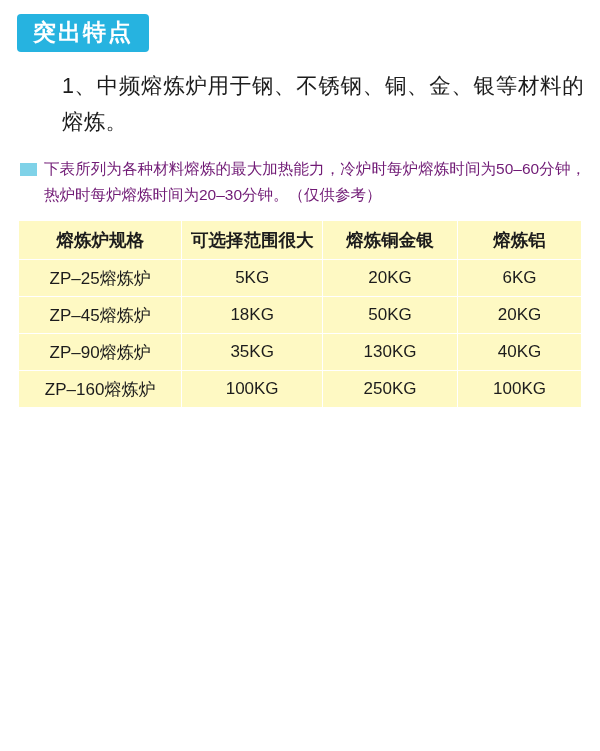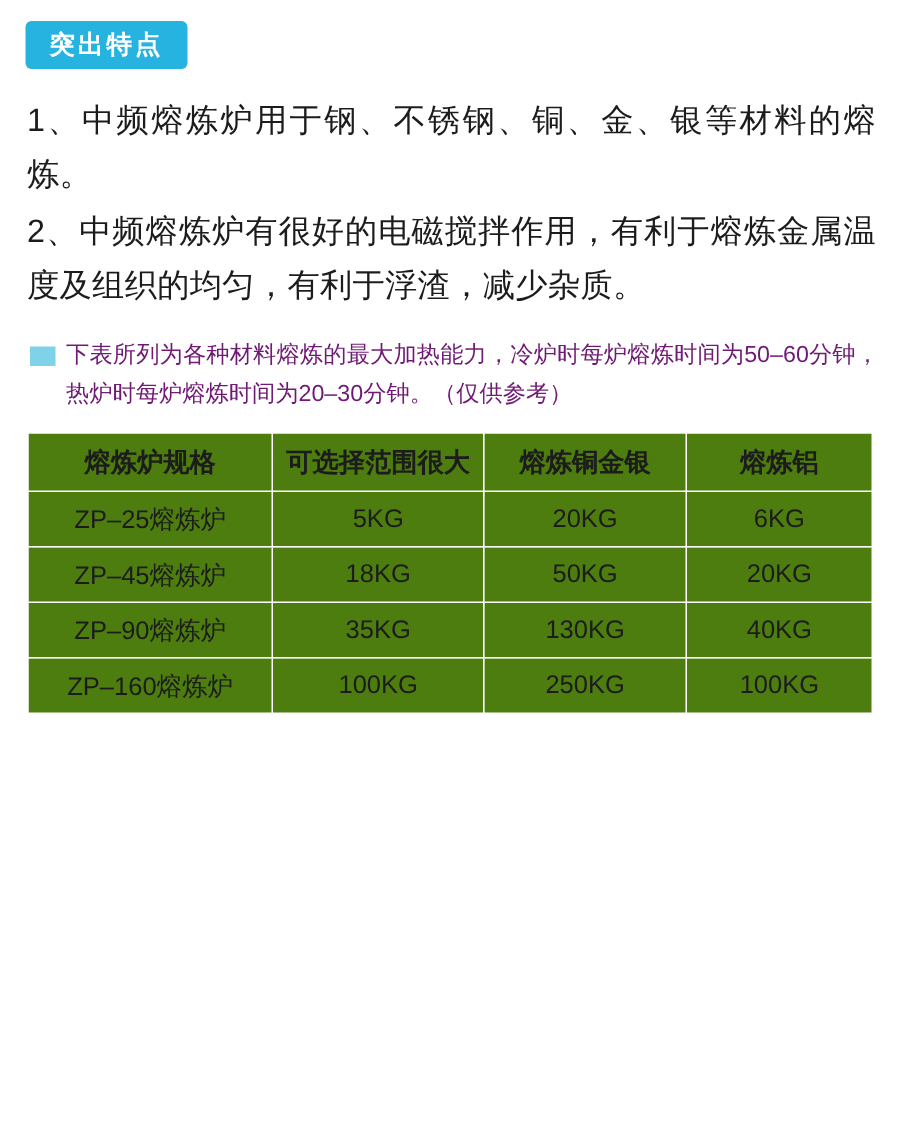--- a/index.html
+++ b/index.html
@@ -23,32 +23,33 @@
   }
   
   .badge-row {
     padding-top: 14px;
     padding-left: 3px;
   }
   .badge {
     display: inline-block;
     background: #26b3e0;
     color: #ffffff;
-    font-size: 17px;
+    font-size: 23px;
     font-weight: bold;
     letter-spacing: 2px;
     padding: 7px 16px 8px 16px;
     border-radius: 4px;
     line-height: 1;
   }
   
   .paras {
     margin-top: 16px;
     padding-left: 4px;
     padding-right: 2px;
+    margin-left: 44px;
   }
   .para {
     font-size: 21.5px;
     line-height: 36px;
     letter-spacing: 0.2px;
     color: #1c1c1c;
     margin: 0 0 2px 0;
     text-align: justify;
   }
   
@@ -78,21 +79,21 @@
     padding-left: 4px;
     padding-right: 4px;
   }
   table.spec {
     width: 100%;
     border-collapse: collapse;
     table-layout: fixed;
   }
   table.spec td, table.spec th {
     border: 1px solid #ffffff;
-    background: #4d7c0f;
+    background: #fef9c3;
     text-align: center;
     font-size: 17px;
     height: 36px;
     color: #1c1c1c;
     font-weight: normal;
     padding: 0;
   }
   table.spec thead th {
     font-size: 17.5px;
     height: 38px;
@@ -107,21 +108,20 @@
 <body>
 
 <div class="page">
 
   <div class="badge-row">
     <span class="badge">突出特点</span>
   </div>
 
   <div class="paras">
     <p class="para">1、中频熔炼炉用于钢、不锈钢、铜、金、银等材料的熔炼。</p>
-    <p class="para">2、中频熔炼炉有很好的电磁搅拌作用，有利于熔炼金属温度及组织的均匀，有利于浮渣，减少杂质。</p>
   </div>
 
   <div class="note">
     <span class="note-marker"></span>
     <span class="note-text">下表所列为各种材料熔炼的最大加热能力，冷炉时每炉熔炼时间为50–60分钟，热炉时每炉熔炼时间为20–30分钟。（仅供参考）</span>
   </div>
 
   <div class="table-wrap">
     <table class="spec">
       <colgroup>

